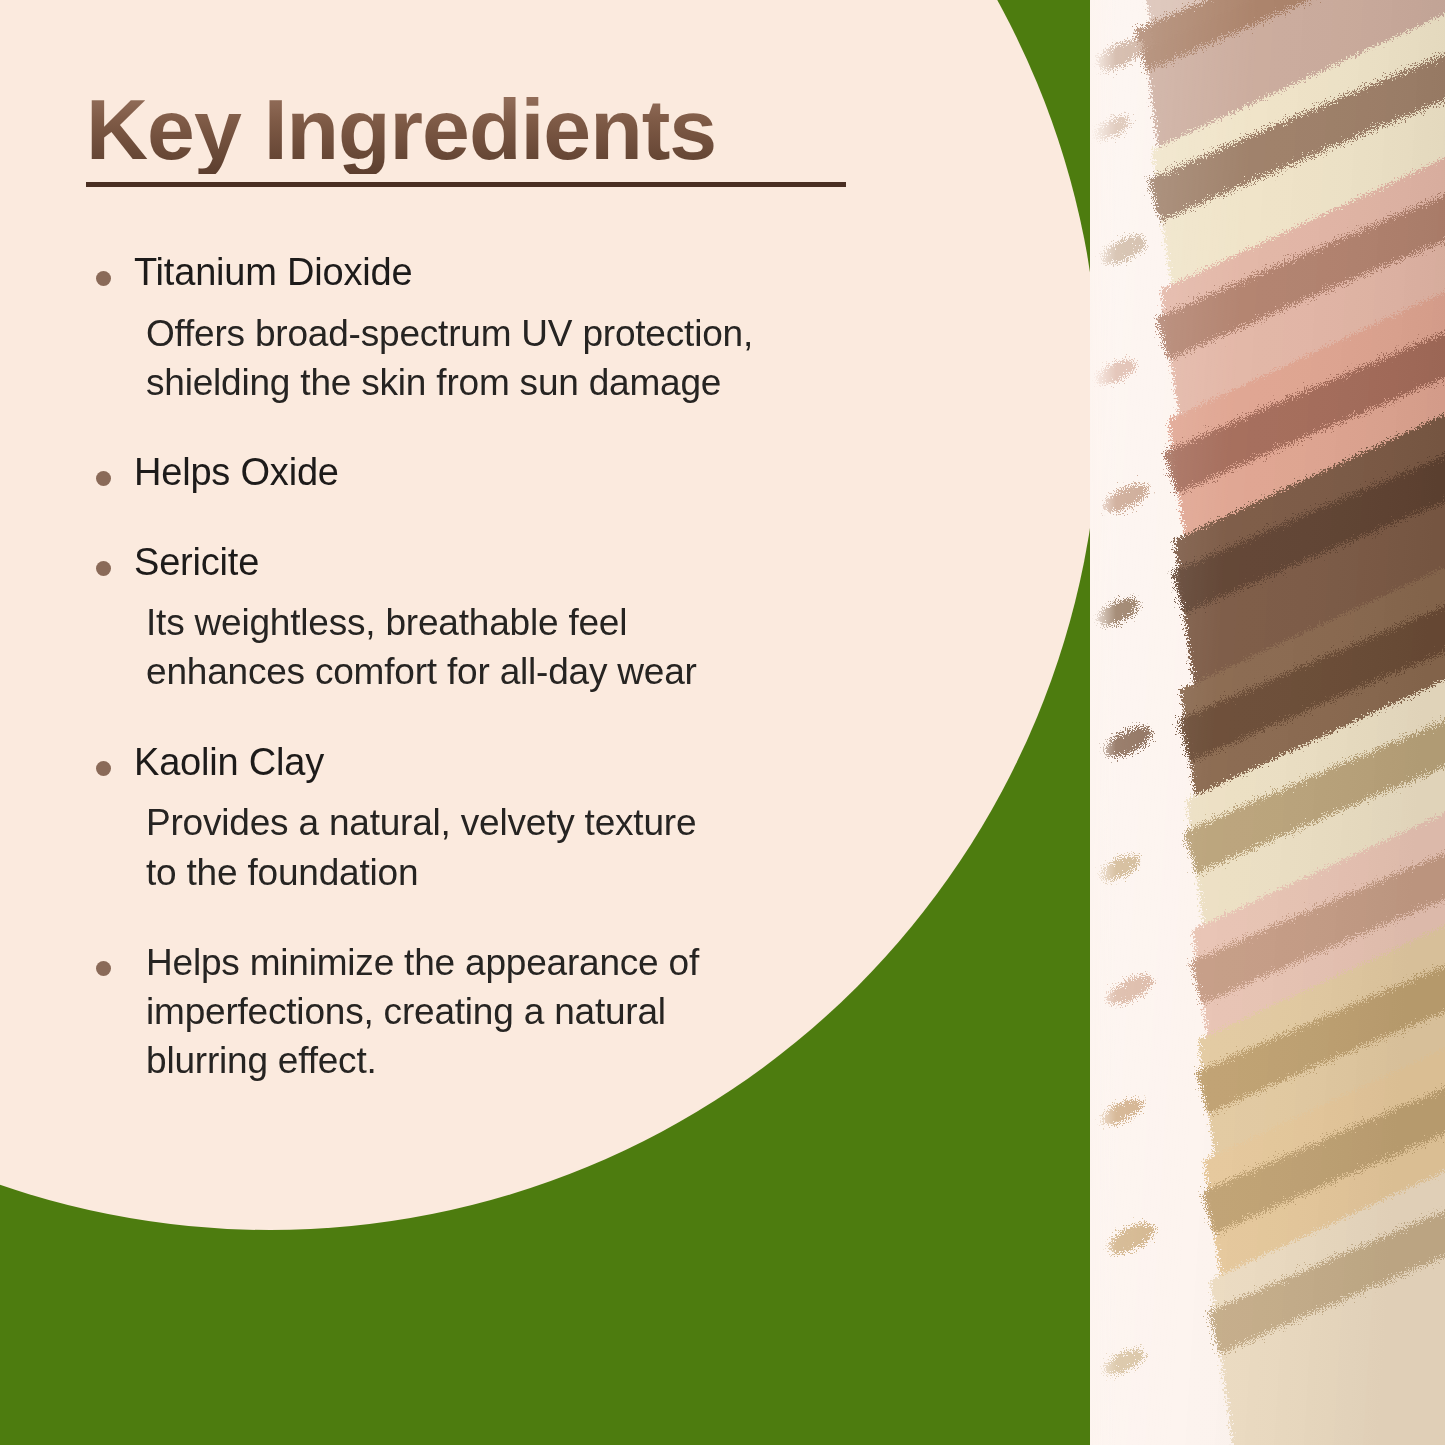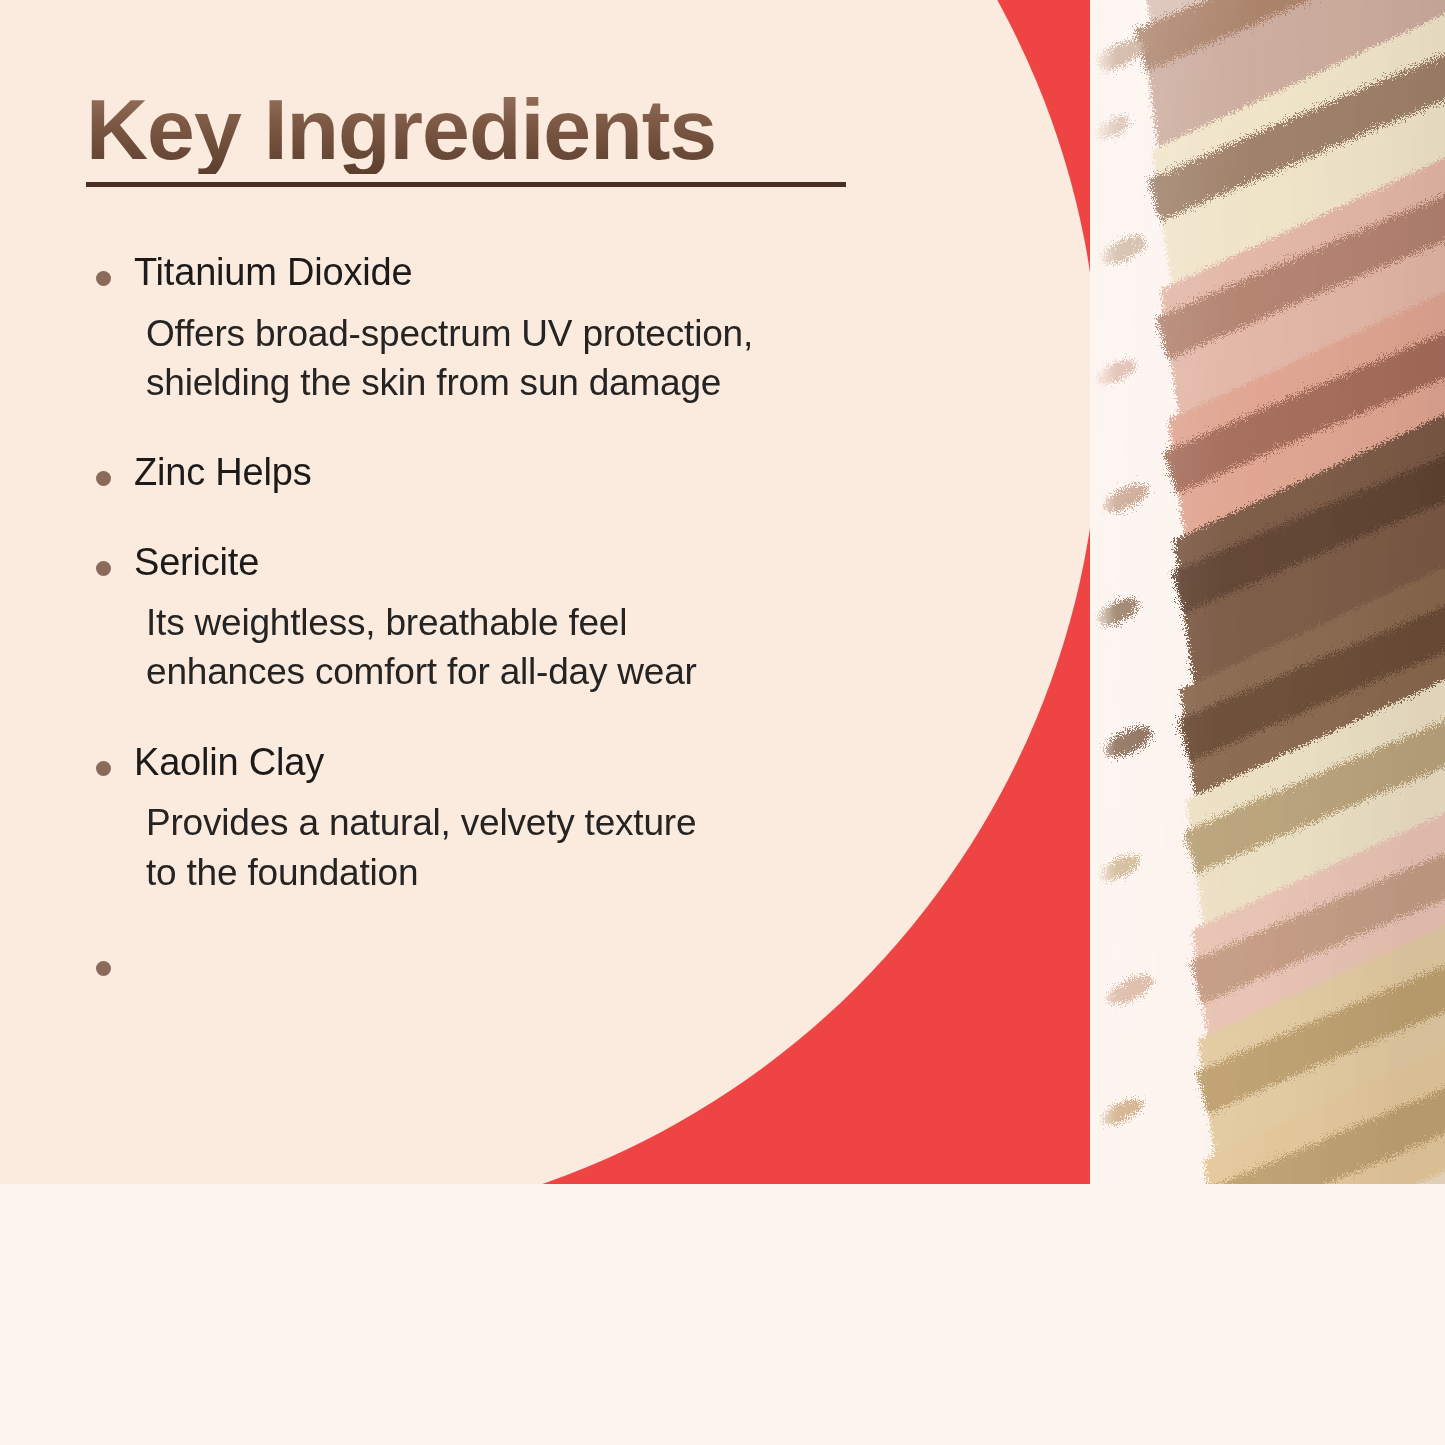--- a/index.html
+++ b/index.html
@@ -4,21 +4,21 @@
 <title>Key Ingredients</title>
 <style>
   html,body{margin:0;padding:0;}
   body{
     width:1445px;height:1445px;
     background:#fdf4ef;
     font-family:"Liberation Sans", sans-serif;
     overflow:hidden;
     position:relative;
   }
-  #stage{position:relative;width:1445px;height:1184px;overflow:hidden;background:#ef4444;}
+  #stage{position:relative;width:1445px;height:1445px;overflow:hidden;background:#4d7c0f;}
 
   
   .bg-circle{
     position:absolute;
     left:-560px; top:-430px;
     width:1660px; height:1660px;
     border-radius:50%;
     background:#fbeade;
     z-index:0;
   }
@@ -123,39 +123,42 @@
 
       <li class="ing-item">
         <span class="ing-bullet"></span>
         <span class="ing-name">Titanium Dioxide</span>
         <span class="ing-desc">Offers broad-spectrum UV protection,
 shielding the skin from sun damage</span>
       </li>
 
       <li class="ing-item">
         <span class="ing-bullet"></span>
-        <span class="ing-name">Zinc Helps</span>
+        <span class="ing-name">Helps Oxide</span>
       </li>
 
       <li class="ing-item">
         <span class="ing-bullet"></span>
         <span class="ing-name">Sericite</span>
         <span class="ing-desc">Its weightless, breathable feel
 enhances comfort for all-day wear</span>
       </li>
 
       <li class="ing-item">
         <span class="ing-bullet"></span>
         <span class="ing-name">Kaolin Clay</span>
         <span class="ing-desc">Provides a natural, velvety texture
 to the foundation</span>
       </li>
 
       <li class="ing-item">
         <span class="ing-bullet"></span>
+        <span class="ing-desc">Helps minimize the appearance of
+imperfections, creating a natural
+blurring effect.</span>
       </li>
 
     </ul>
   </div>
 
   <div class="swatch-strip">
     <svg width="355" height="1445" viewBox="0 0 355 1445" xmlns="http://www.w3.org/2000/svg" aria-hidden="true">
       <defs>
         <filter id="grit" x="-20%" y="-20%" width="140%" height="140%">
           <feTurbulence type="fractalNoise" baseFrequency="0.55" numOctaves="4" seed="7" result="n"></feTurbulence>

